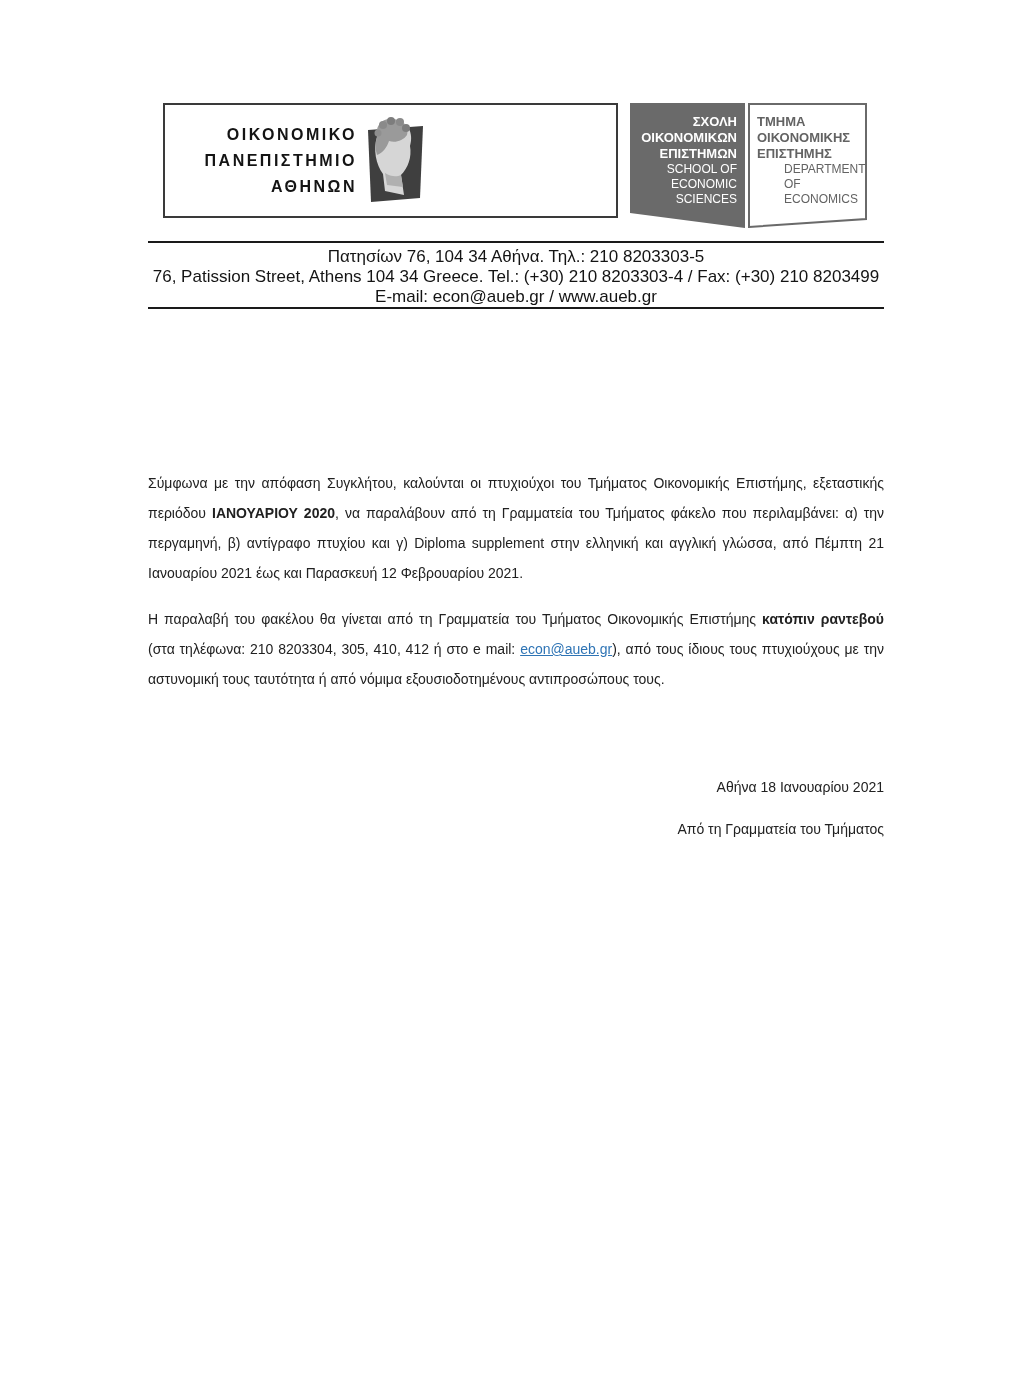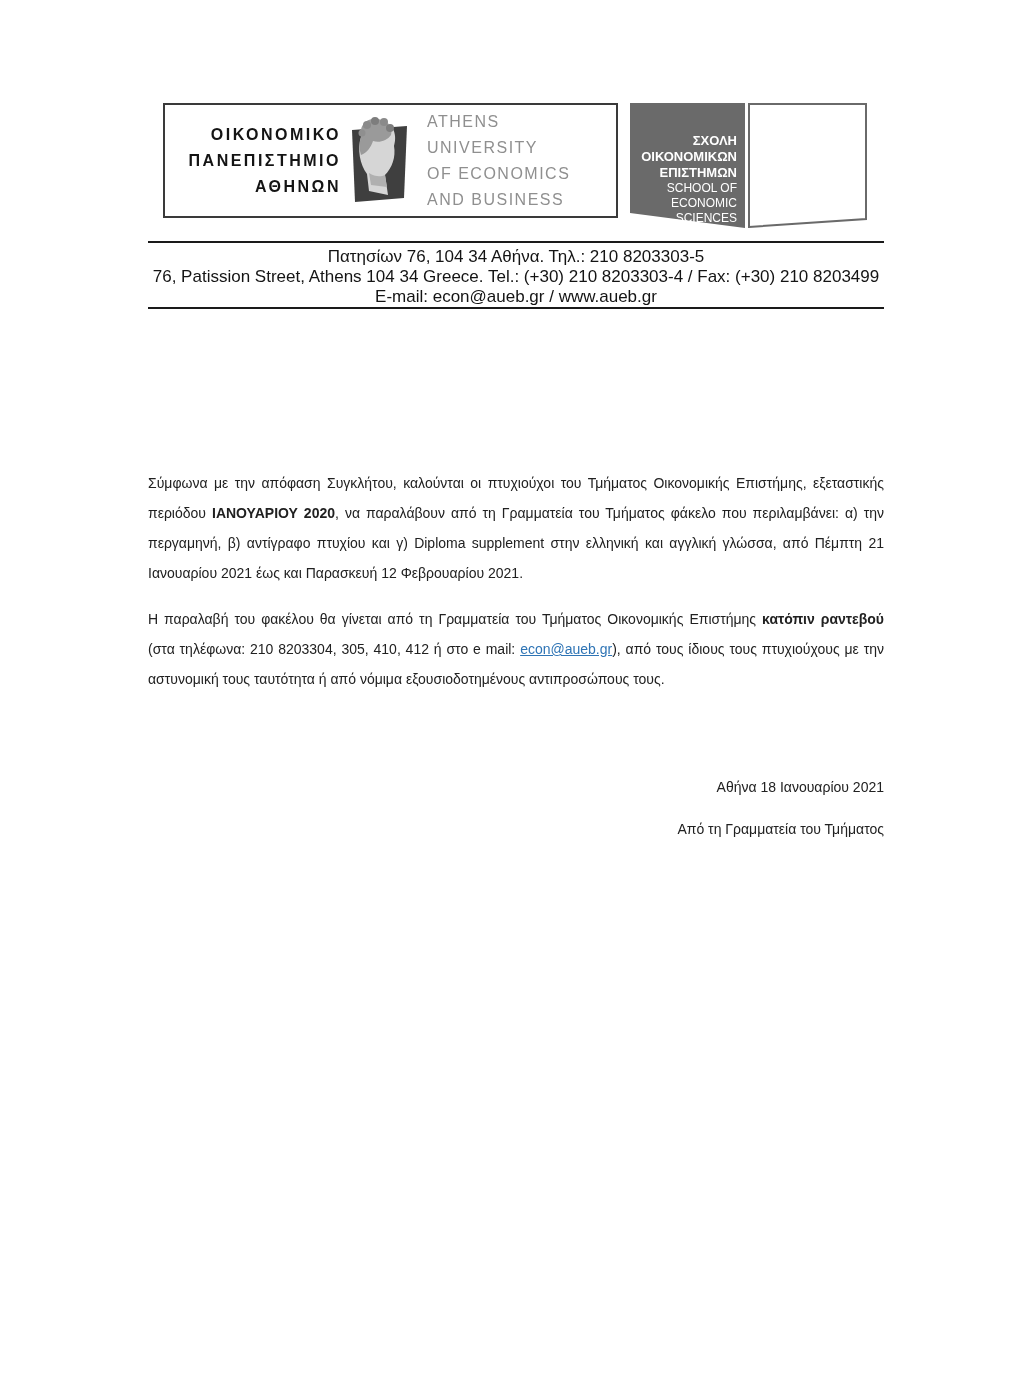--- a/index.html
+++ b/index.html
@@ -63,21 +63,21 @@
   }
   .banner svg.banner-shape {
     position: absolute;
     left: 0; top: 0;
     width: 100%; height: 100%;
   }
   .banner-school { width: 115px; }
   .banner-dept { width: 119px; }
   .banner-text {
     position: relative;
-    padding-top: 30px;
+    padding-top: 11px;
   }
   .banner-school .banner-text { text-align: right; padding-right: 8px; }
   .banner-dept .banner-text { text-align: left; padding-left: 9px; }
   .banner-greek-line {
     font-weight: bold;
     font-size: 13px;
     line-height: 16px;
   }
   .banner-english-line {
     font-size: 12px;
@@ -154,25 +154,20 @@
           <path d="M31,6 C19,4 12,13 14,24 C10,36 13,52 20,61 L22,78 L41,82 L38,62 C45,55 49,44 47,33 C51,20 45,8 31,6 Z" fill="#d6d6d6"></path>
           <path d="M31,6 C19,4 12,13 14,24 C12,30 12,36 14,42 C20,40 24,34 26,28 C32,30 40,28 44,22 C46,16 42,9 31,6 Z" fill="#9a9a9a"></path>
           <circle cx="20" cy="12" r="4" fill="#8a8a8a"></circle>
           <circle cx="28" cy="8" r="4" fill="#7d7d7d"></circle>
           <circle cx="37" cy="9" r="4" fill="#8a8a8a"></circle>
           <circle cx="43" cy="15" r="4" fill="#7d7d7d"></circle>
           <circle cx="15" cy="20" r="3.5" fill="#8f8f8f"></circle>
           <path d="M22,60 C28,64 34,64 38,62 L40,74 L24,72 Z" fill="#b0b0b0"></path>
         </svg>
       </div>
-      <div class="english-name">
-        <div>ATHENS UNIVERSITY</div>
-        <div>OF ECONOMICS</div>
-        <div>AND BUSINESS</div>
-      </div>
     </div>
 
     <div class="banners">
 
       <div class="banner banner-school">
         <svg class="banner-shape" viewBox="0 0 115 125" preserveAspectRatio="none" aria-hidden="true">
           <polygon points="0,0 115,0 115,125 0,110" fill="#6a6a6a"></polygon>
         </svg>
         <div class="banner-text">
           <div class="banner-greek-line">ΣΧΟΛΗ</div>
@@ -181,20 +176,27 @@
           <div class="banner-english-line">SCHOOL OF</div>
           <div class="banner-english-line">ECONOMIC</div>
           <div class="banner-english-line">SCIENCES</div>
         </div>
       </div>
 
       <div class="banner banner-dept">
         <svg class="banner-shape" viewBox="0 0 119 125" preserveAspectRatio="none" aria-hidden="true">
           <polygon points="1,1 118,1 118,116 1,124" fill="#ffffff" stroke="#6a6a6a" stroke-width="2"></polygon>
         </svg>
+        <div class="banner-text">
+          <div class="banner-greek-line">ΤΜΗΜΑ</div>
+          <div class="banner-greek-line">ΟΙΚΟΝΟΜΙΚΗΣ</div>
+          <div class="banner-greek-line">ΕΠΙΣΤΗΜΗΣ</div>
+          <div class="banner-english-line">DEPARTMENT OF</div>
+          <div class="banner-english-line">ECONOMICS</div>
+        </div>
       </div>
 
     </div>
   </div>
 
   <div class="rule rule-top"></div>
   <div class="contact-block">
     <div>Πατησίων 76, 104 34 Αθήνα. Τηλ.: 210 8203303-5</div>
     <div>76, Patission Street, Athens 104 34 Greece. Tel.: (+30) 210 8203303-4 / Fax: (+30) 210 8203499</div>
     <div>E-mail: econ@aueb.gr / www.aueb.gr</div>

